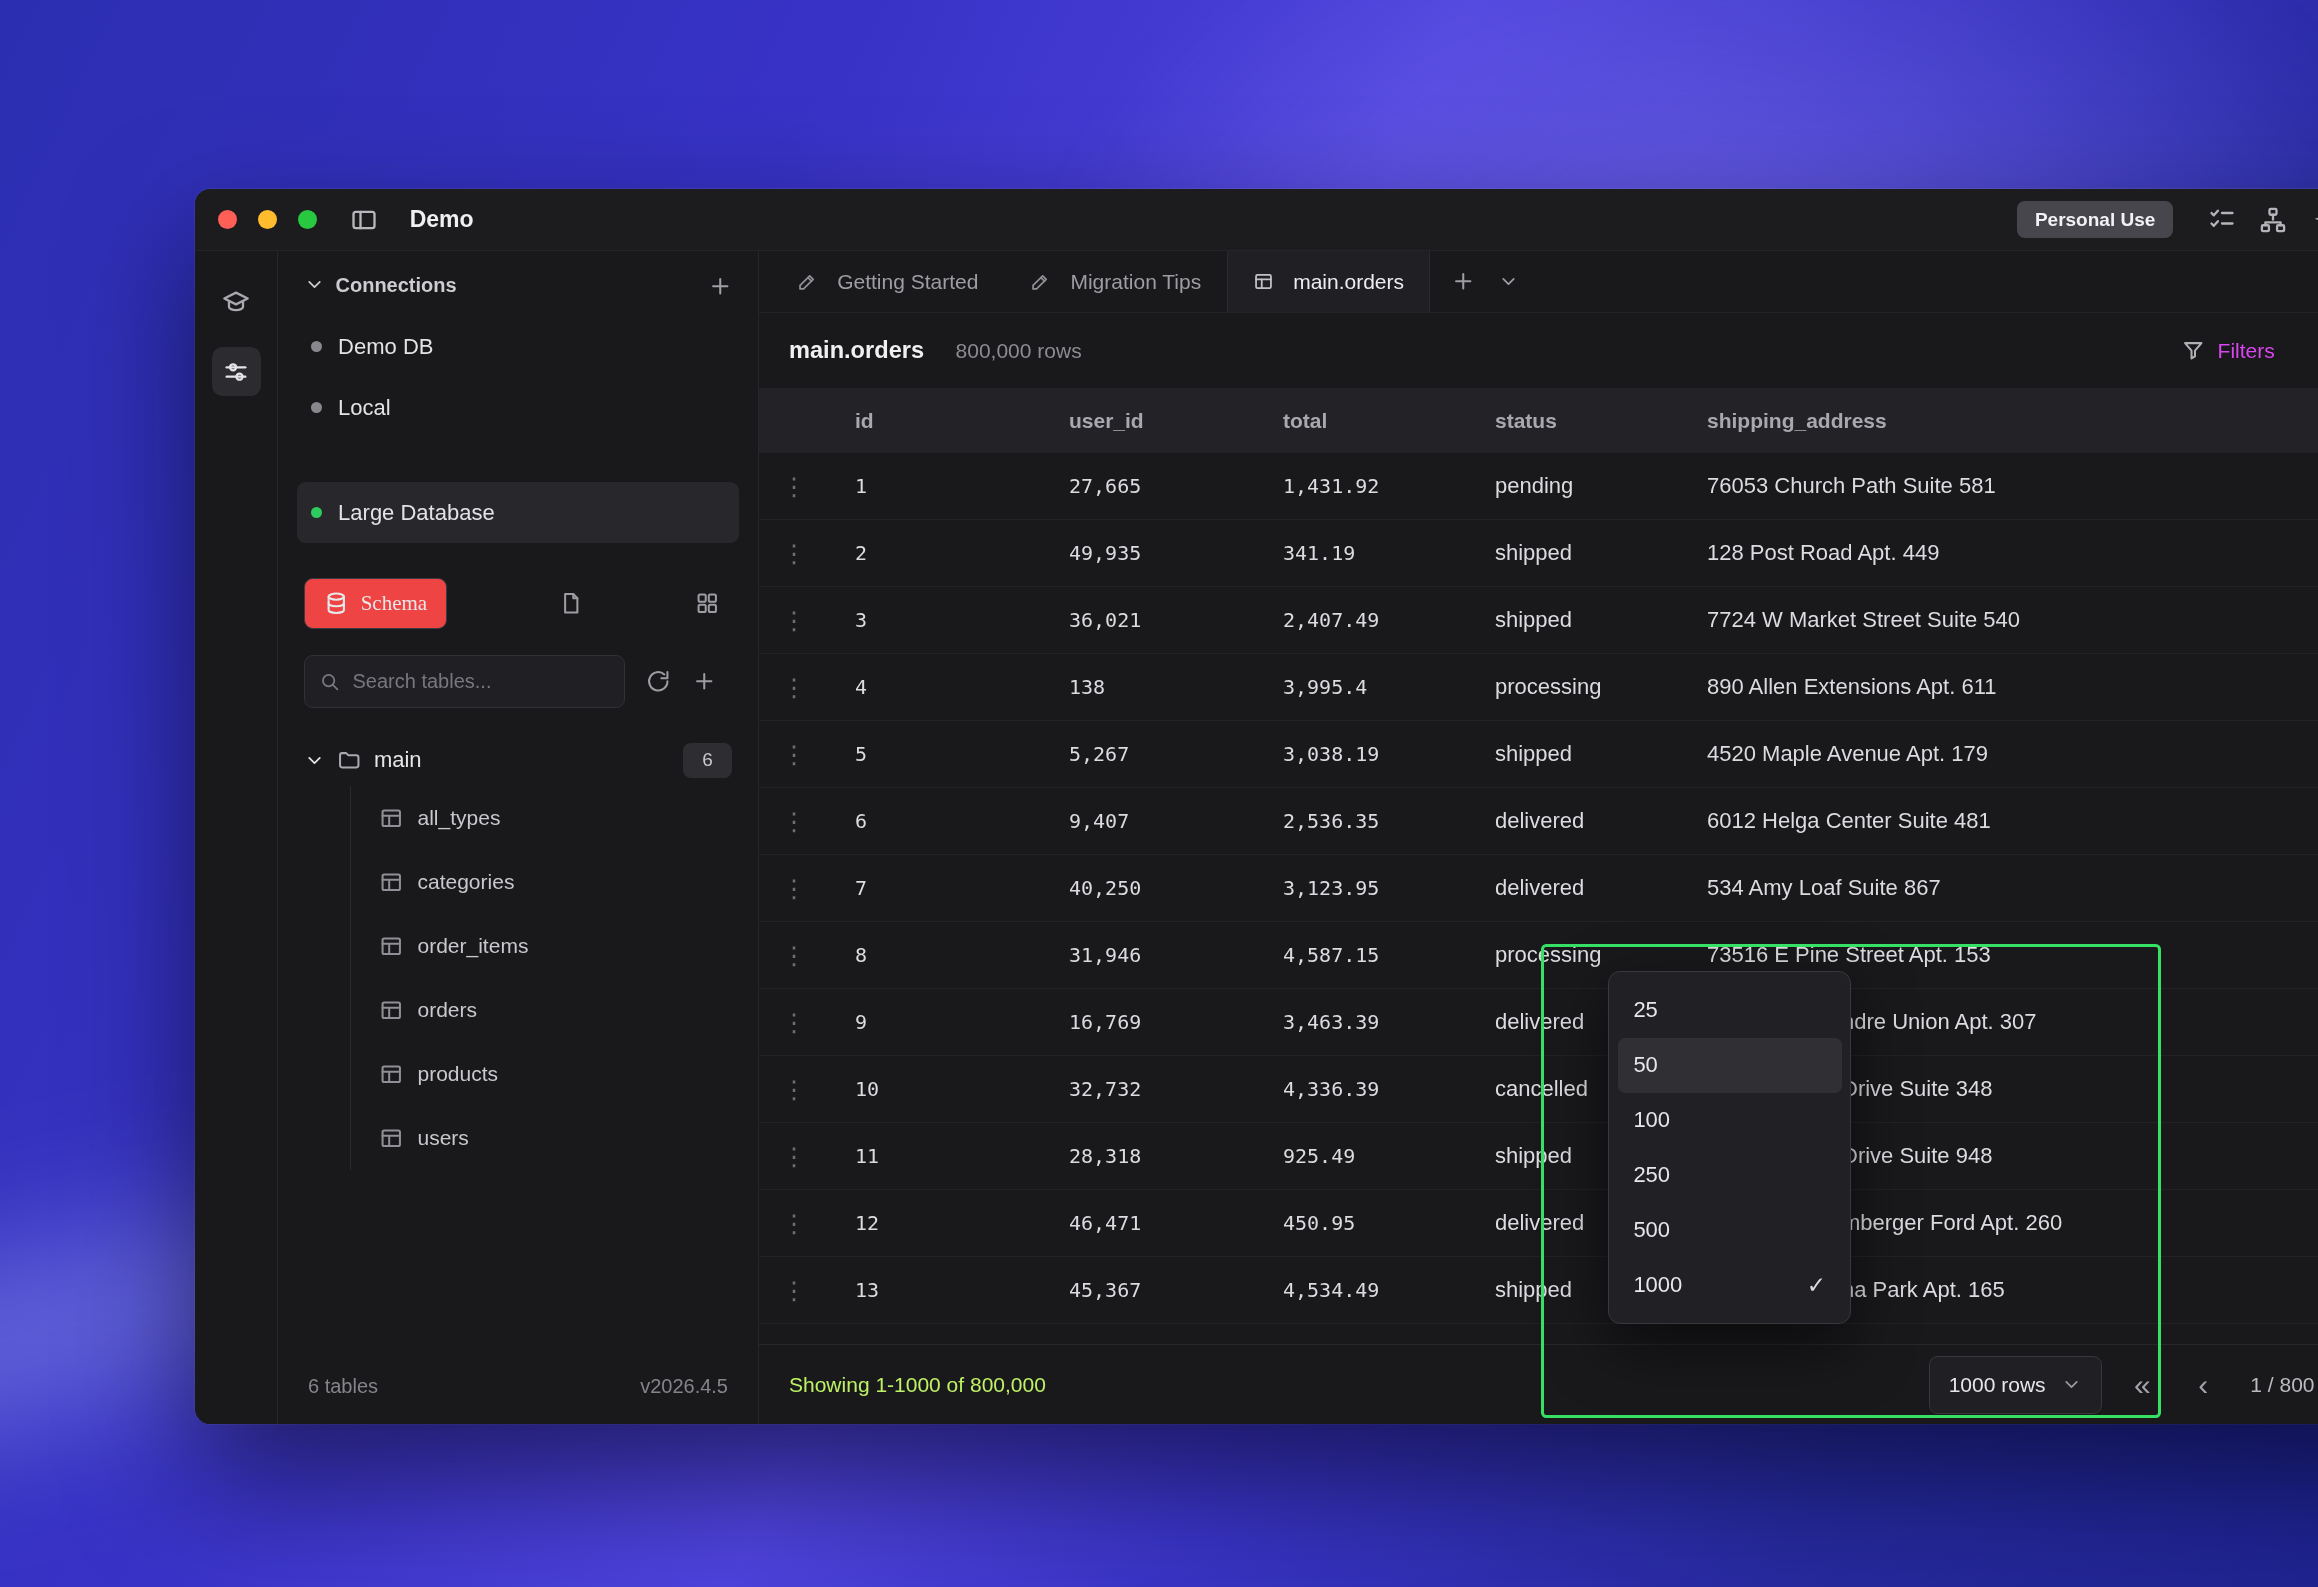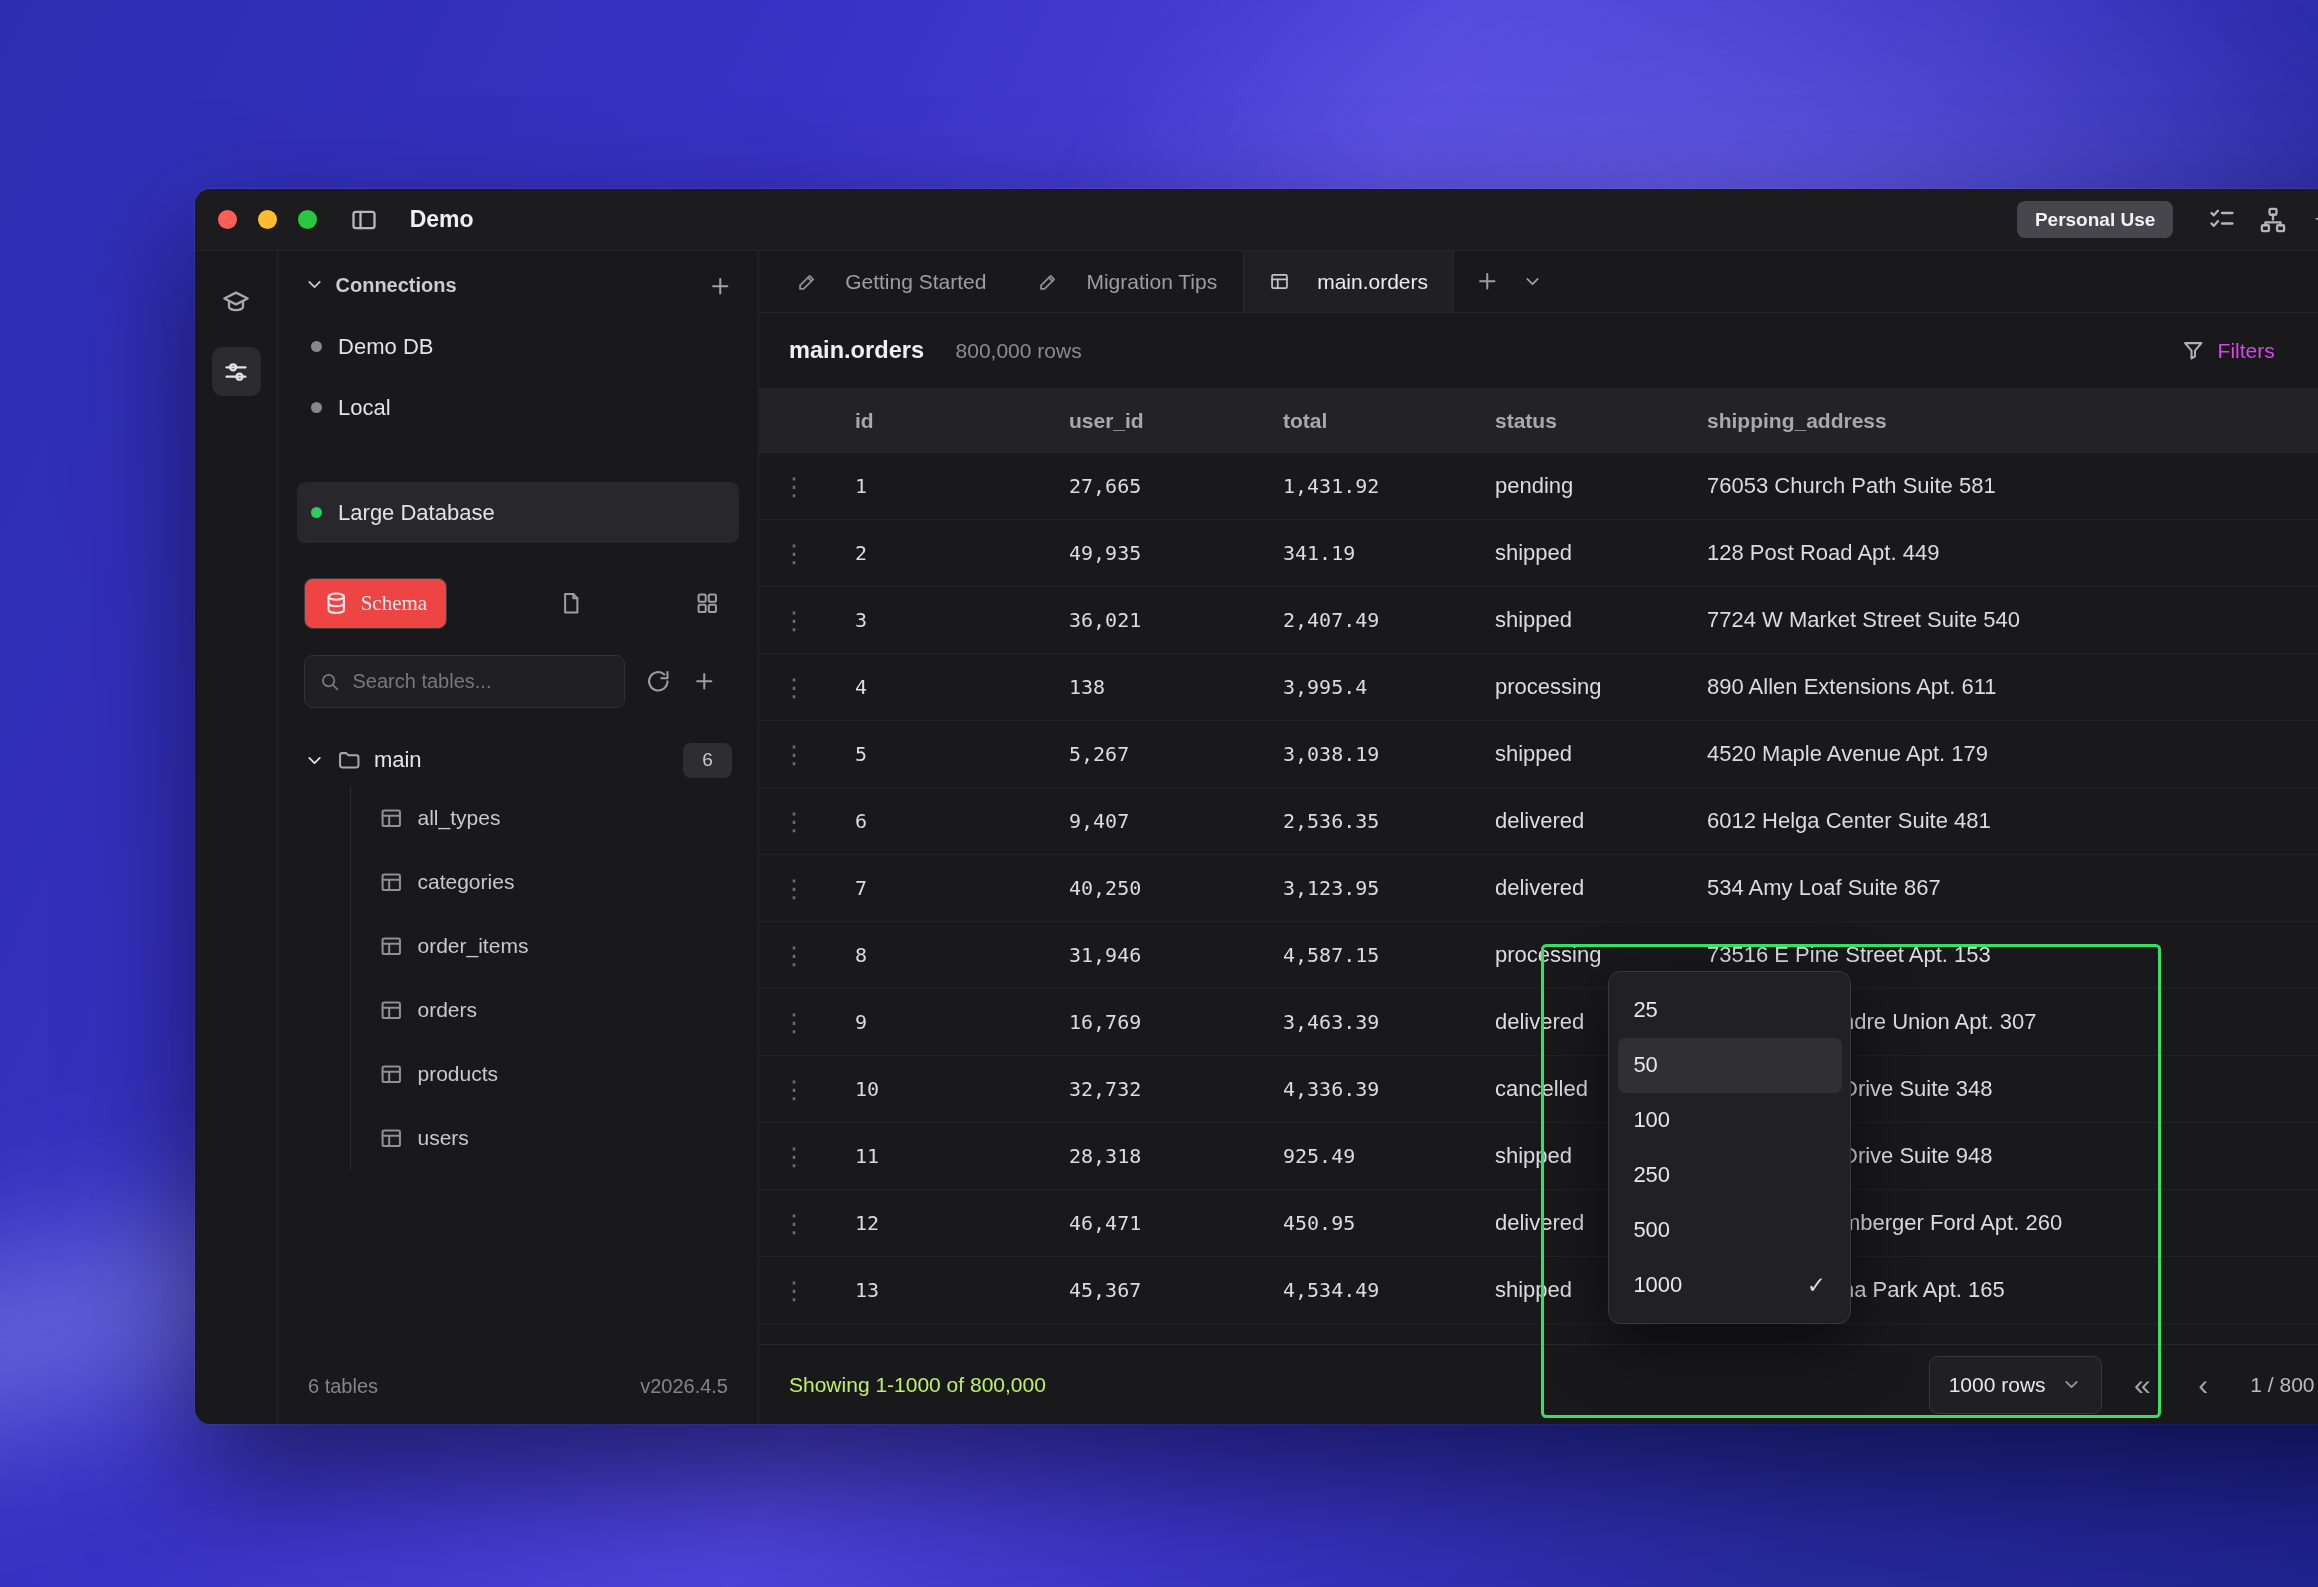--- a/index.html
+++ b/index.html
@@ -53,21 +53,21 @@
   .folder-ic{color:#a8a8ae;display:flex;}
   .count-badge{margin-left:auto;min-width:35px;height:35px;background:#2d2d32;border-radius:7.9px;display:flex;align-items:center;justify-content:center;font-size:19px;color:#c9c9cd;padding:0 7px;}
   .tree-children{margin-left:72px;border-left:0.9px solid #2c2c30;}
   .tree-item{height:64px;display:flex;align-items:center;gap:14px;padding-left:28px;font-size:21px;color:#c9c9cd;}
   .tree-item .tbl-ic{color:#8f8f96;display:flex;}
   .side-foot{margin-top:auto;height:75px;display:flex;align-items:center;justify-content:space-between;padding:0 30px;font-size:20px;color:#84848a;}
 
   
   .main{flex:1;display:flex;flex-direction:column;min-width:0;background:#19191c;position:relative;}
   .tabbar{height:61px;flex:none;display:flex;align-items:stretch;border-bottom:0.9px solid #242428;padding-left:12.2px;}
-  .tab{display:flex;align-items:center;gap:27px;padding:0 26px;font-size:21px;color:#9d9da3;}
+  .tab{display:flex;align-items:center;gap:19px;padding:0 26px;font-size:21px;color:#9d9da3;}
   .tab .tab-ic{display:flex;color:#8f8f96;}
   .tab.active{background:#202024;color:#ededf0;box-shadow:inset 0.9px 0 0 #2b2b30,inset -0.9px 0 0 #2b2b30;}
   .tab.active .tab-ic{color:#c2c2c8;}
   .tab-tools{display:flex;align-items:center;gap:7px;padding:0 14px;color:#9d9da3;}
   .tab-tool{width:38px;height:38px;border-radius:7px;display:flex;align-items:center;justify-content:center;}
 
   .toolbar{height:75px;flex:none;display:flex;align-items:center;padding:0 45px 0 30px;}
   .tbl-title{font-size:23.6px;font-weight:700;color:#f0f0f2;}
   .tbl-sub{font-size:21px;color:#8b8b91;margin-left:31.5px;}
   .toolbar-right{margin-left:auto;display:flex;align-items:center;gap:45px;}

